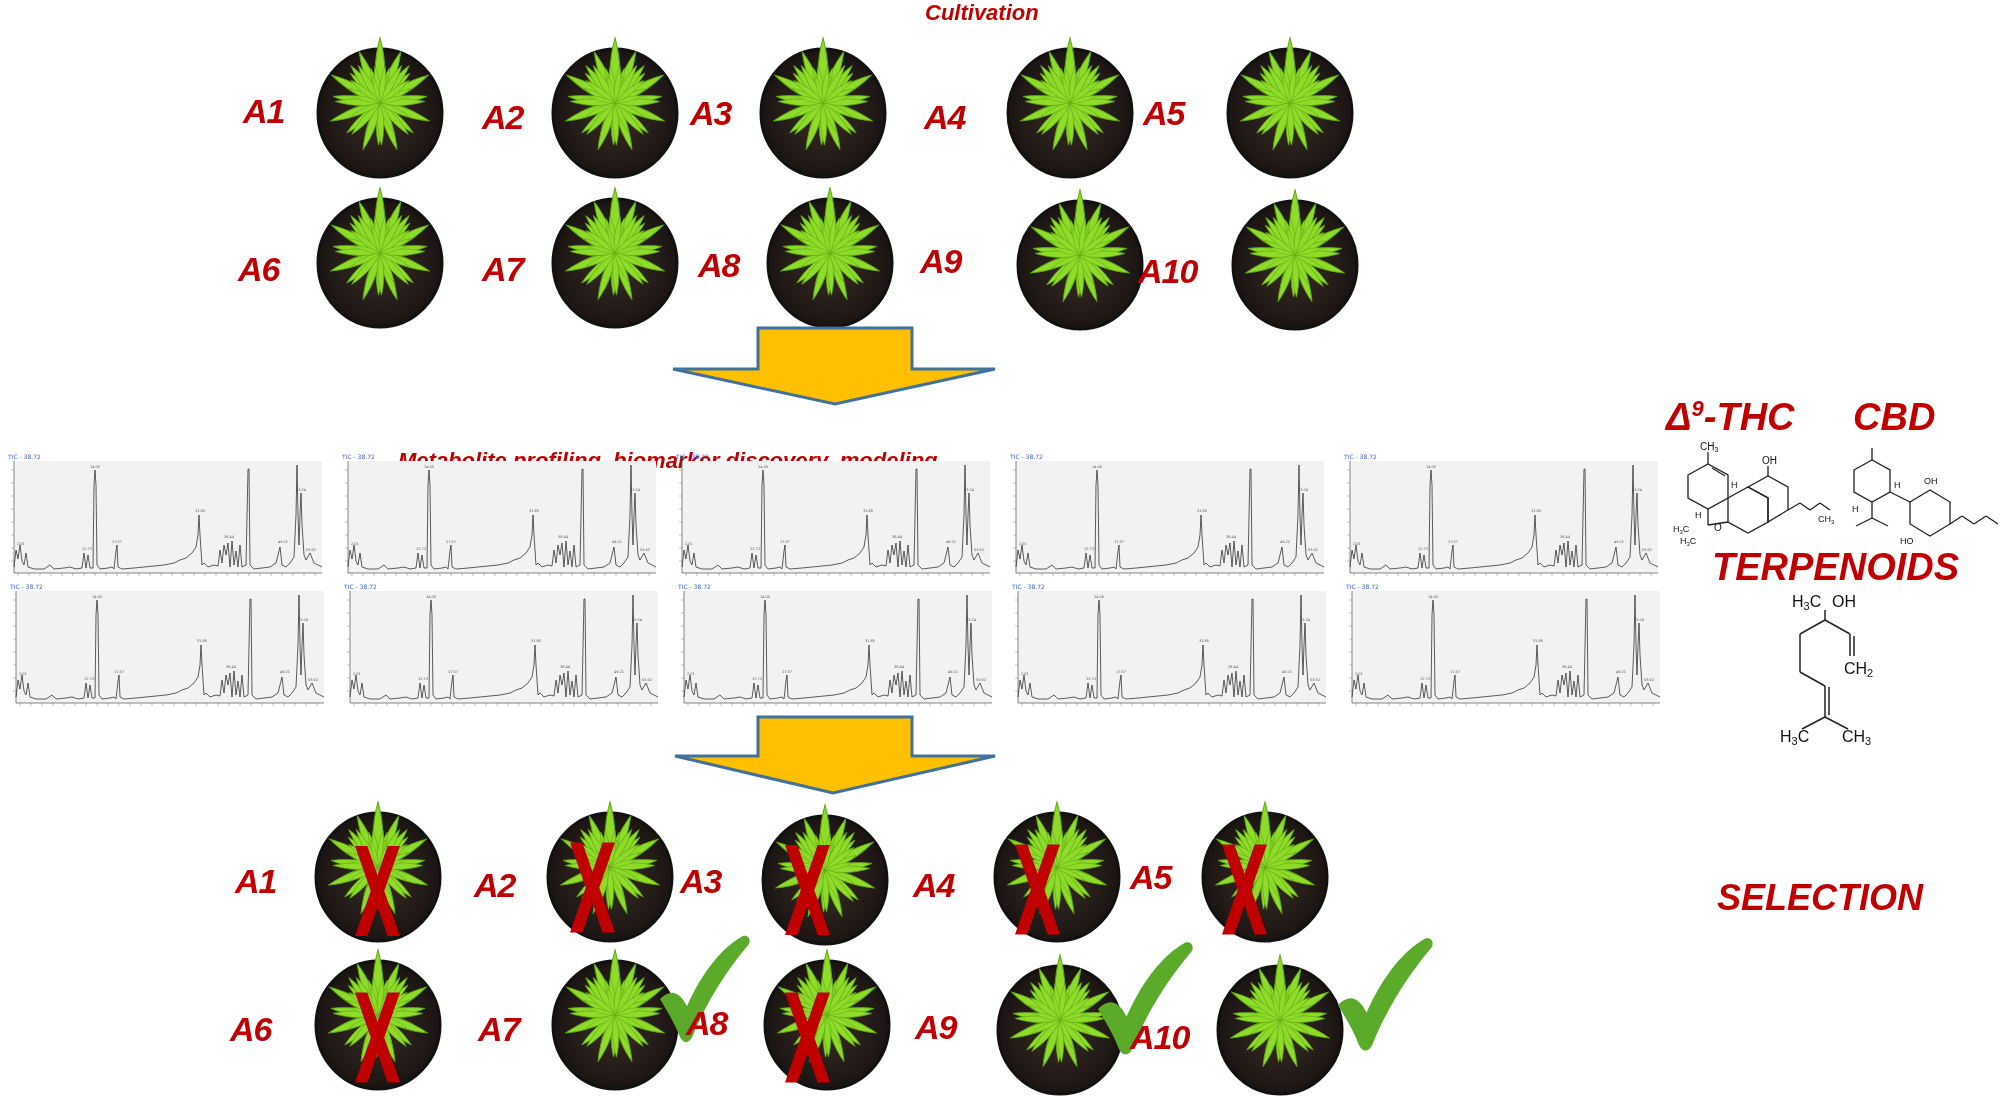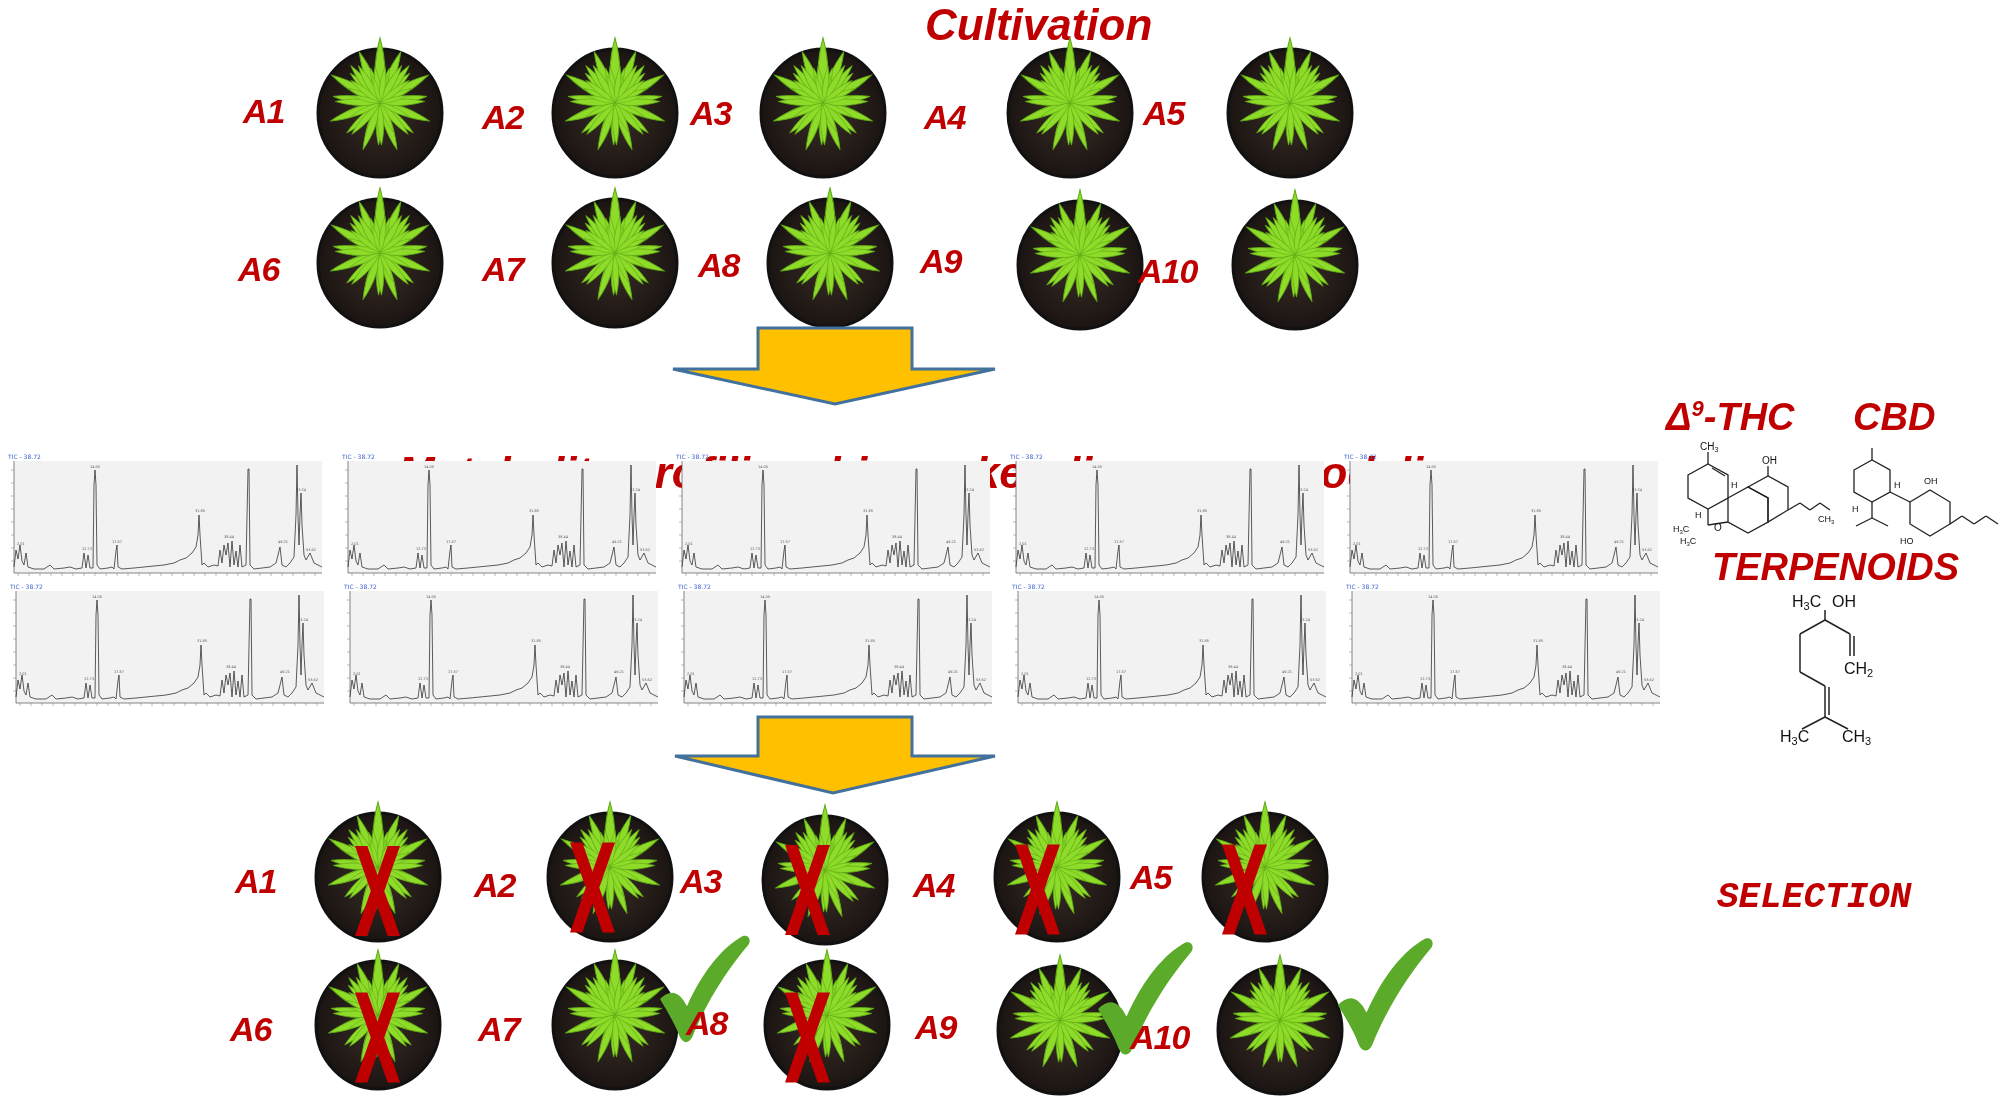--- a/index.html
+++ b/index.html
@@ -1,31 +1,31 @@
 <!DOCTYPE html>
 <html><head>
 <meta charset="utf-8">
 <style>
   html, body { margin:0; padding:0; background:#ffffff; }
   body { width:2000px; height:1096px; position:relative; overflow:hidden;
          font-family:"Liberation Sans", "DejaVu Sans", sans-serif; }
   .red-text { color:#C00000; font-weight:bold; font-style:italic; position:absolute; white-space:nowrap; }
-  .stage-title { font-size:44px; }
+  .stage-title { font-size:22px; }
   .plant-label { font-size:34px; letter-spacing:-1px; }
   .plant { position:absolute; width:190px; height:150px; }
   .plant svg { width:100%; height:100%; overflow:visible; }
   .arrow { position:absolute; }
   .chrom { position:absolute; width:322px; height:135px; }
   .chrom svg { width:100%; height:100%; }
   .chrom-header { position:absolute; left:4px; top:-2px; font-size:6px; color:#3a5fcd; font-family:"DejaVu Sans", sans-serif; }
   .mol { position:absolute; }
   .mol svg { overflow:visible; }
   .mol text { font-family:"Liberation Sans", sans-serif; fill:#111; }
   .side-title { font-size:38px; }
-  .selection { font-size:36px; text-align:center; line-height:44px;font-family:Liberation Mono, monospace; }
+  .selection { font-size:36px; text-align:center; line-height:44px; }
   .mark { position:absolute; }
 </style>
 </head>
 <body>
 
 <div class="red-text stage-title" style="left:925px; top:0px;">Cultivation</div>
 
 <svg width="0" height="0" style="position:absolute">
   <defs>
     <radialGradient id="soilGrad" cx="50%" cy="50%" r="50%">

